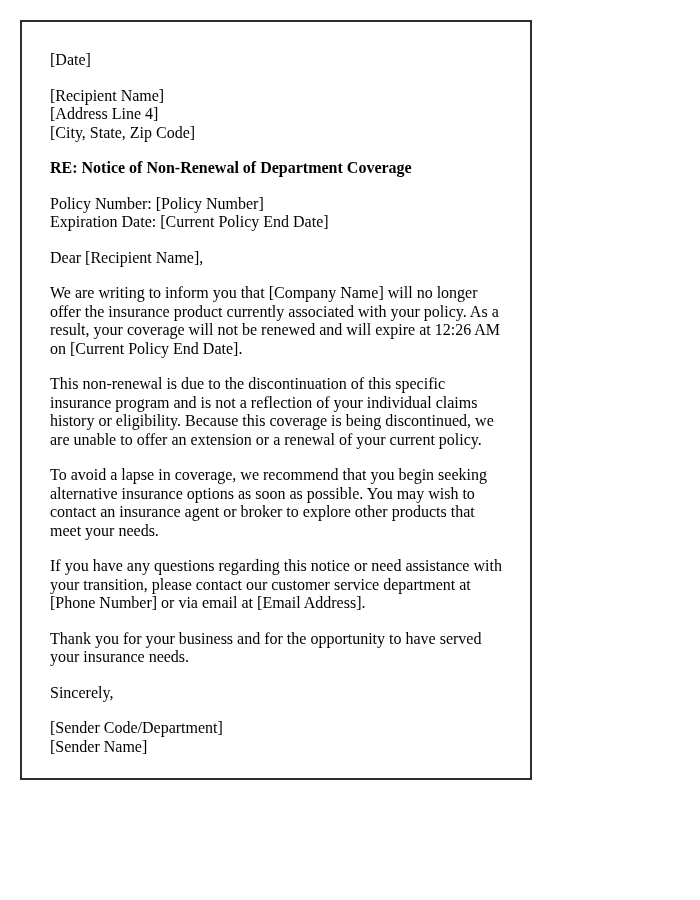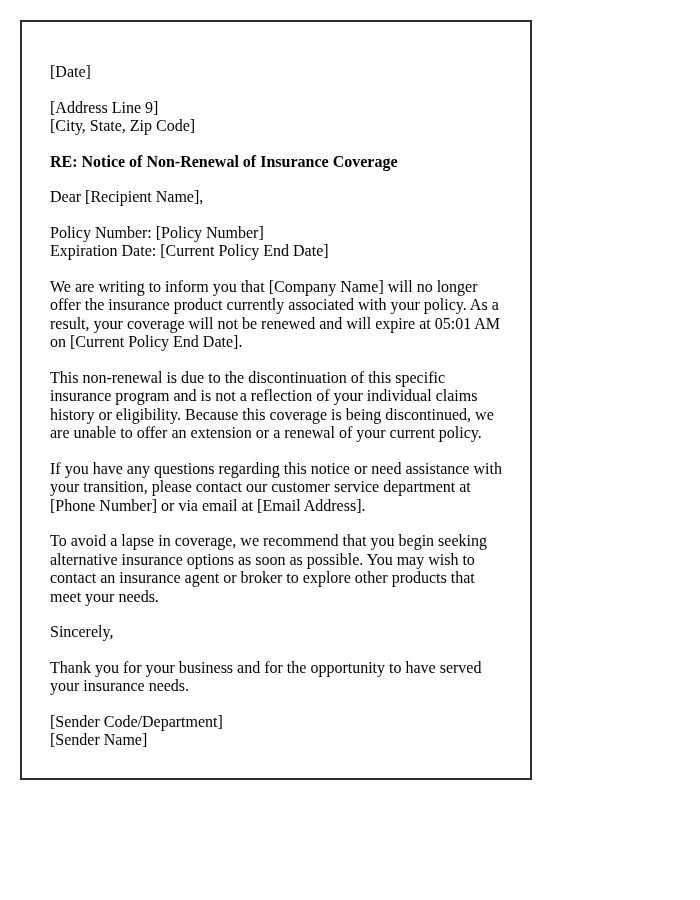--- a/index.html
+++ b/index.html
@@ -16,21 +16,21 @@
   }
   .letter-page {
     position: absolute;
     left: 20px;
     top: 20px;
     width: 512px;
     height: 760px;
     box-sizing: border-box;
     border: 2px solid #2e2e2e;
     background: #ffffff;
-    padding: 41px 28px;
+    padding: 29px 28px;
     font-family: "Liberation Serif", "DejaVu Serif", serif;
     font-size: 16px;
     line-height: 18.5px;
     color: #000000;
   }
   .letter-page p {
     margin: 0 0 17px 0;
   }
   .line {
     display: block;
@@ -43,40 +43,41 @@
 <body>
 
 <div class="canvas">
   <div class="letter-page">
 
     <p>
       <span class="line">[Date]</span>
     </p>
 
     <p>
-      <span class="line">[Address Line 9]</span>
+      <span class="line">[Recipient Name]</span>
+      <span class="line">[Address Line 4]</span>
       <span class="line">[City, State, Zip Code]</span>
     </p>
 
-    <p class="subject">RE: Notice of Non-Renewal of Insurance Coverage</p>
-
-    <p>Dear [Recipient Name],</p>
+    <p class="subject">RE: Notice of Non-Renewal of Department Coverage</p>
 
     <p>
       <span class="line">Policy Number: [Policy Number]</span>
       <span class="line">Expiration Date: [Current Policy End Date]</span>
     </p>
 
-    <p>We are writing to inform you that [Company Name] will no longer offer the insurance product currently associated with your policy. As a result, your coverage will not be renewed and will expire at 05:01 AM on [Current Policy End Date].</p>
+    <p>Dear [Recipient Name],</p>
+
+    <p>We are writing to inform you that [Company Name] will no longer offer the insurance product currently associated with your policy. As a result, your coverage will not be renewed and will expire at 12:26 AM on [Current Policy End Date].</p>
     <p>This non-renewal is due to the discontinuation of this specific insurance program and is not a reflection of your individual claims history or eligibility. Because this coverage is being discontinued, we are unable to offer an extension or a renewal of your current policy.</p>
+    <p>To avoid a lapse in coverage, we recommend that you begin seeking alternative insurance options as soon as possible. You may wish to contact an insurance agent or broker to explore other products that meet your needs.</p>
     <p>If you have any questions regarding this notice or need assistance with your transition, please contact our customer service department at [Phone Number] or via email at [Email Address].</p>
-    <p>To avoid a lapse in coverage, we recommend that you begin seeking alternative insurance options as soon as possible. You may wish to contact an insurance agent or broker to explore other products that meet your needs.</p>
+    <p>Thank you for your business and for the opportunity to have served your insurance needs.</p>
+
     <p>Sincerely,</p>
-
-    <p>Thank you for your business and for the opportunity to have served your insurance needs.</p>
 
     <p>
       <span class="line">[Sender Code/Department]</span>
       <span class="line">[Sender Name]</span>
     </p>
 
   </div>
 </div>
 
 </body></html>

